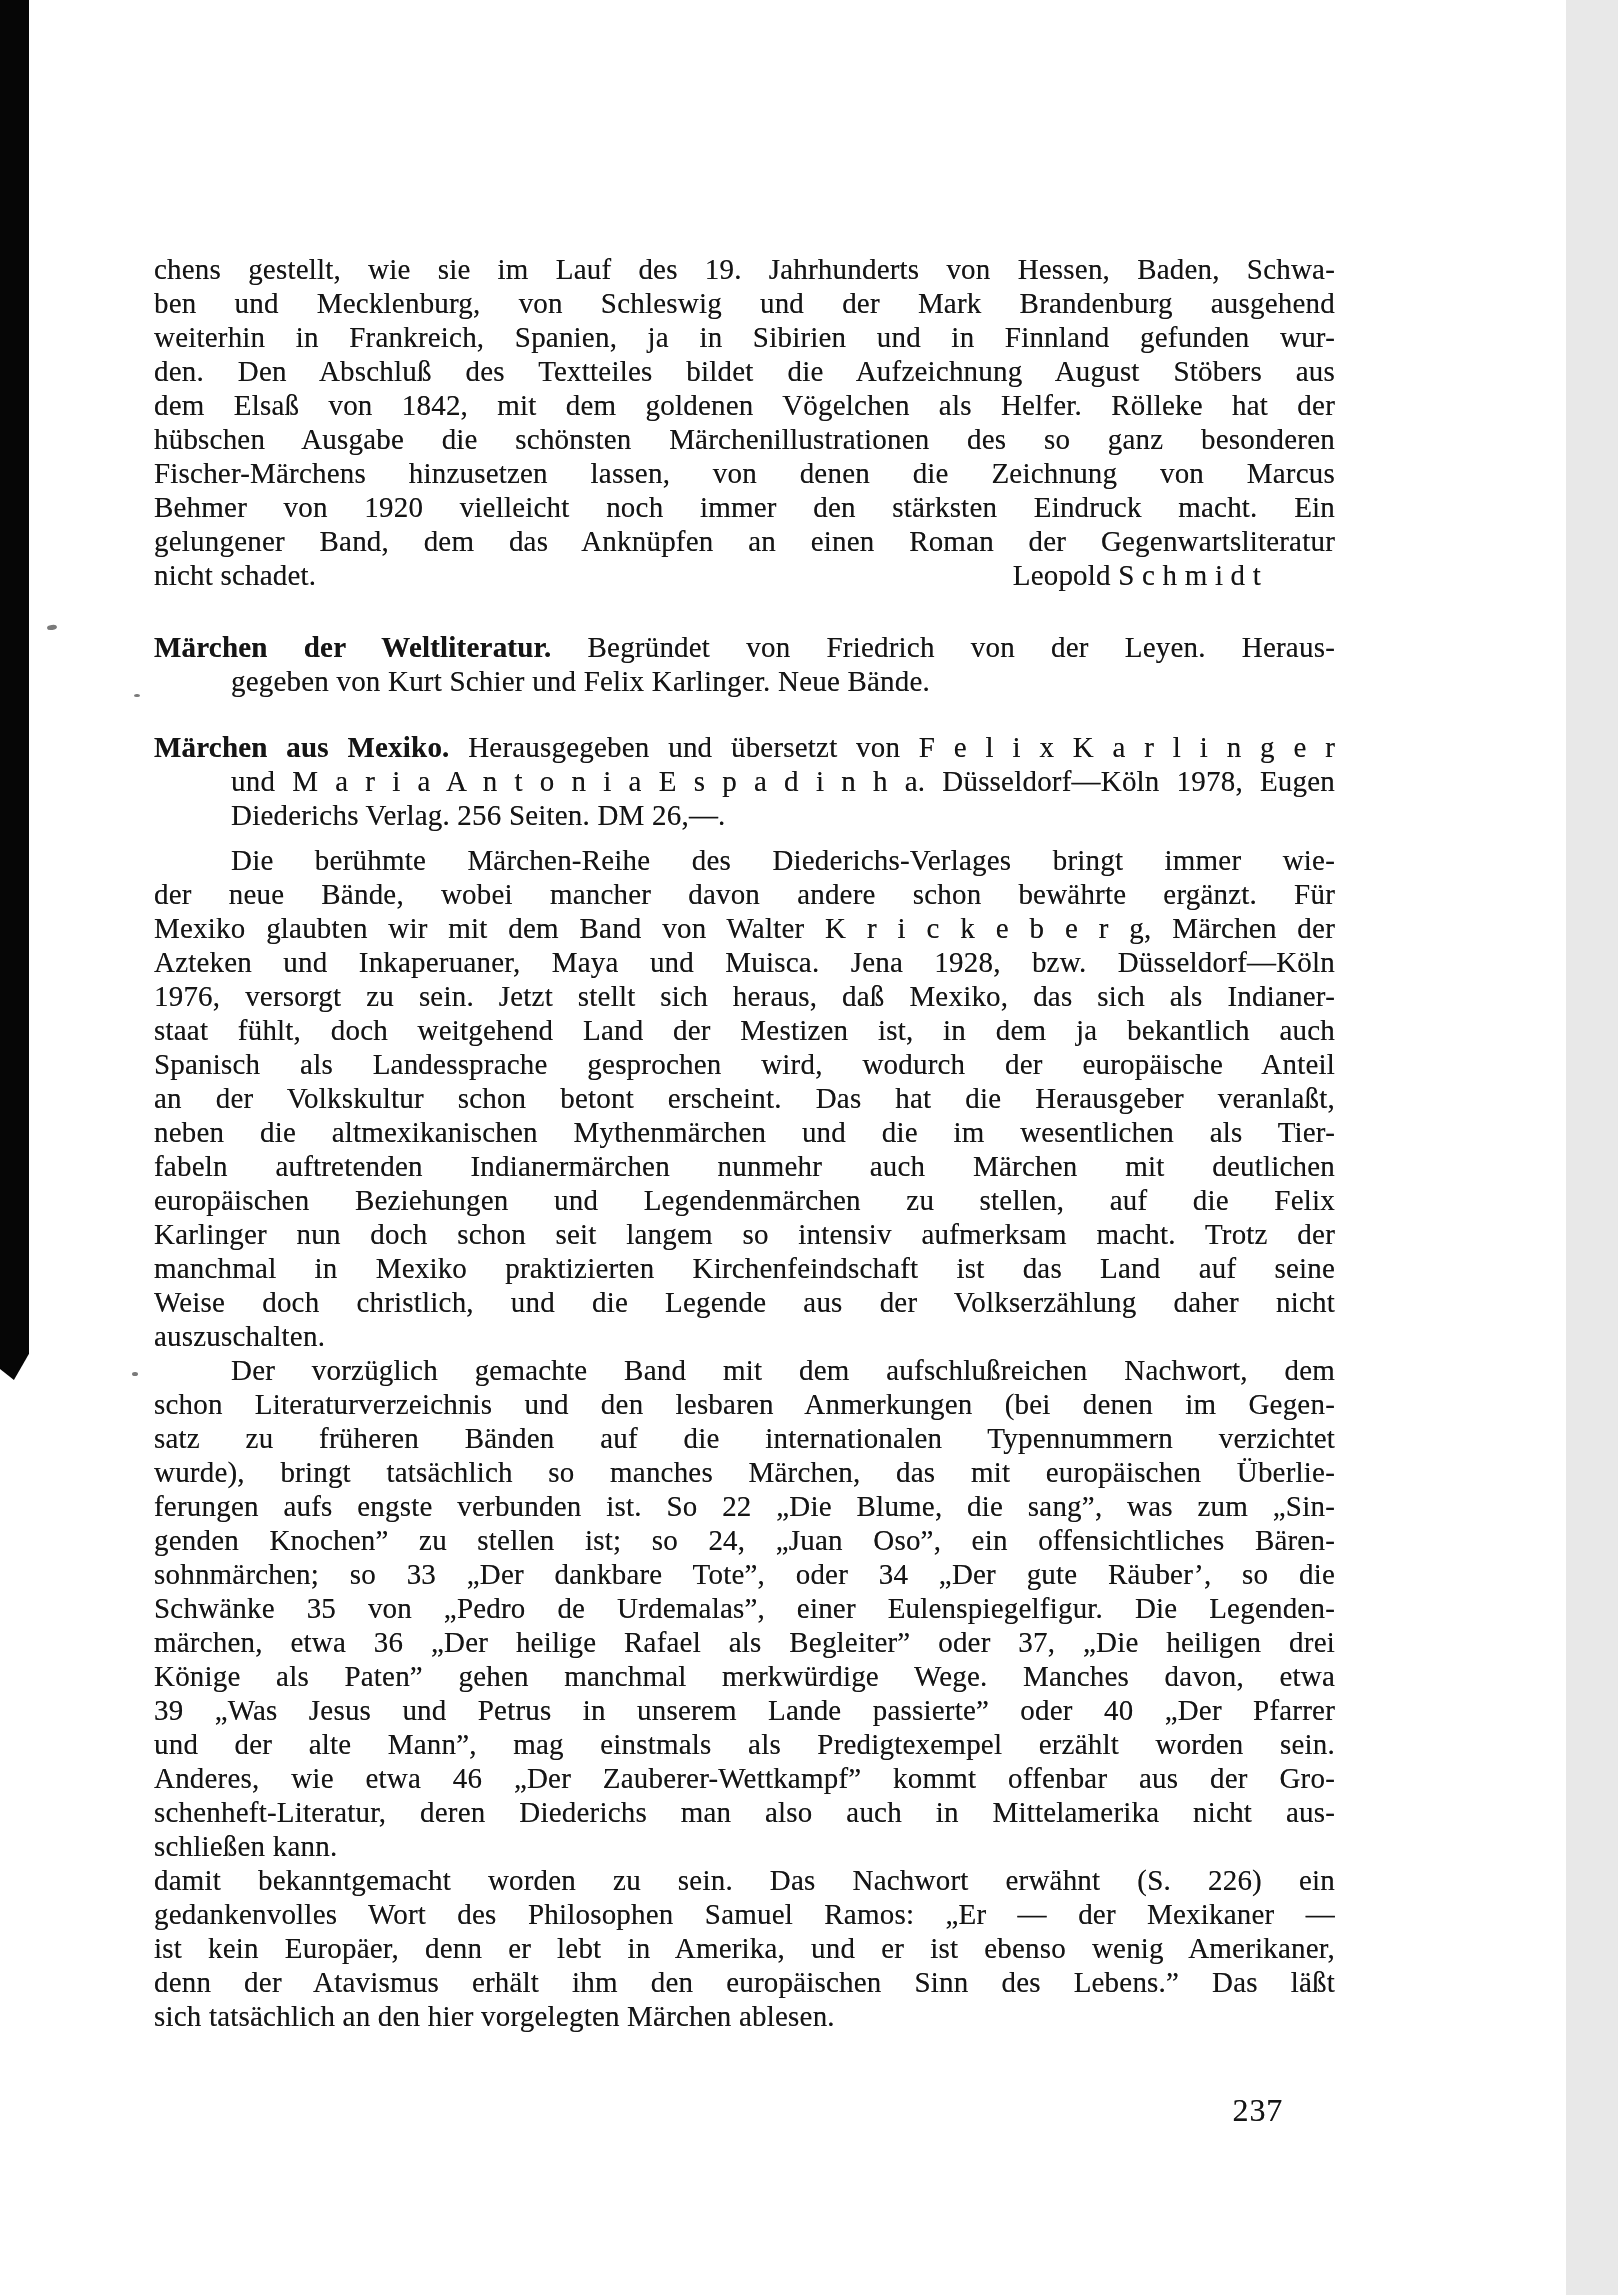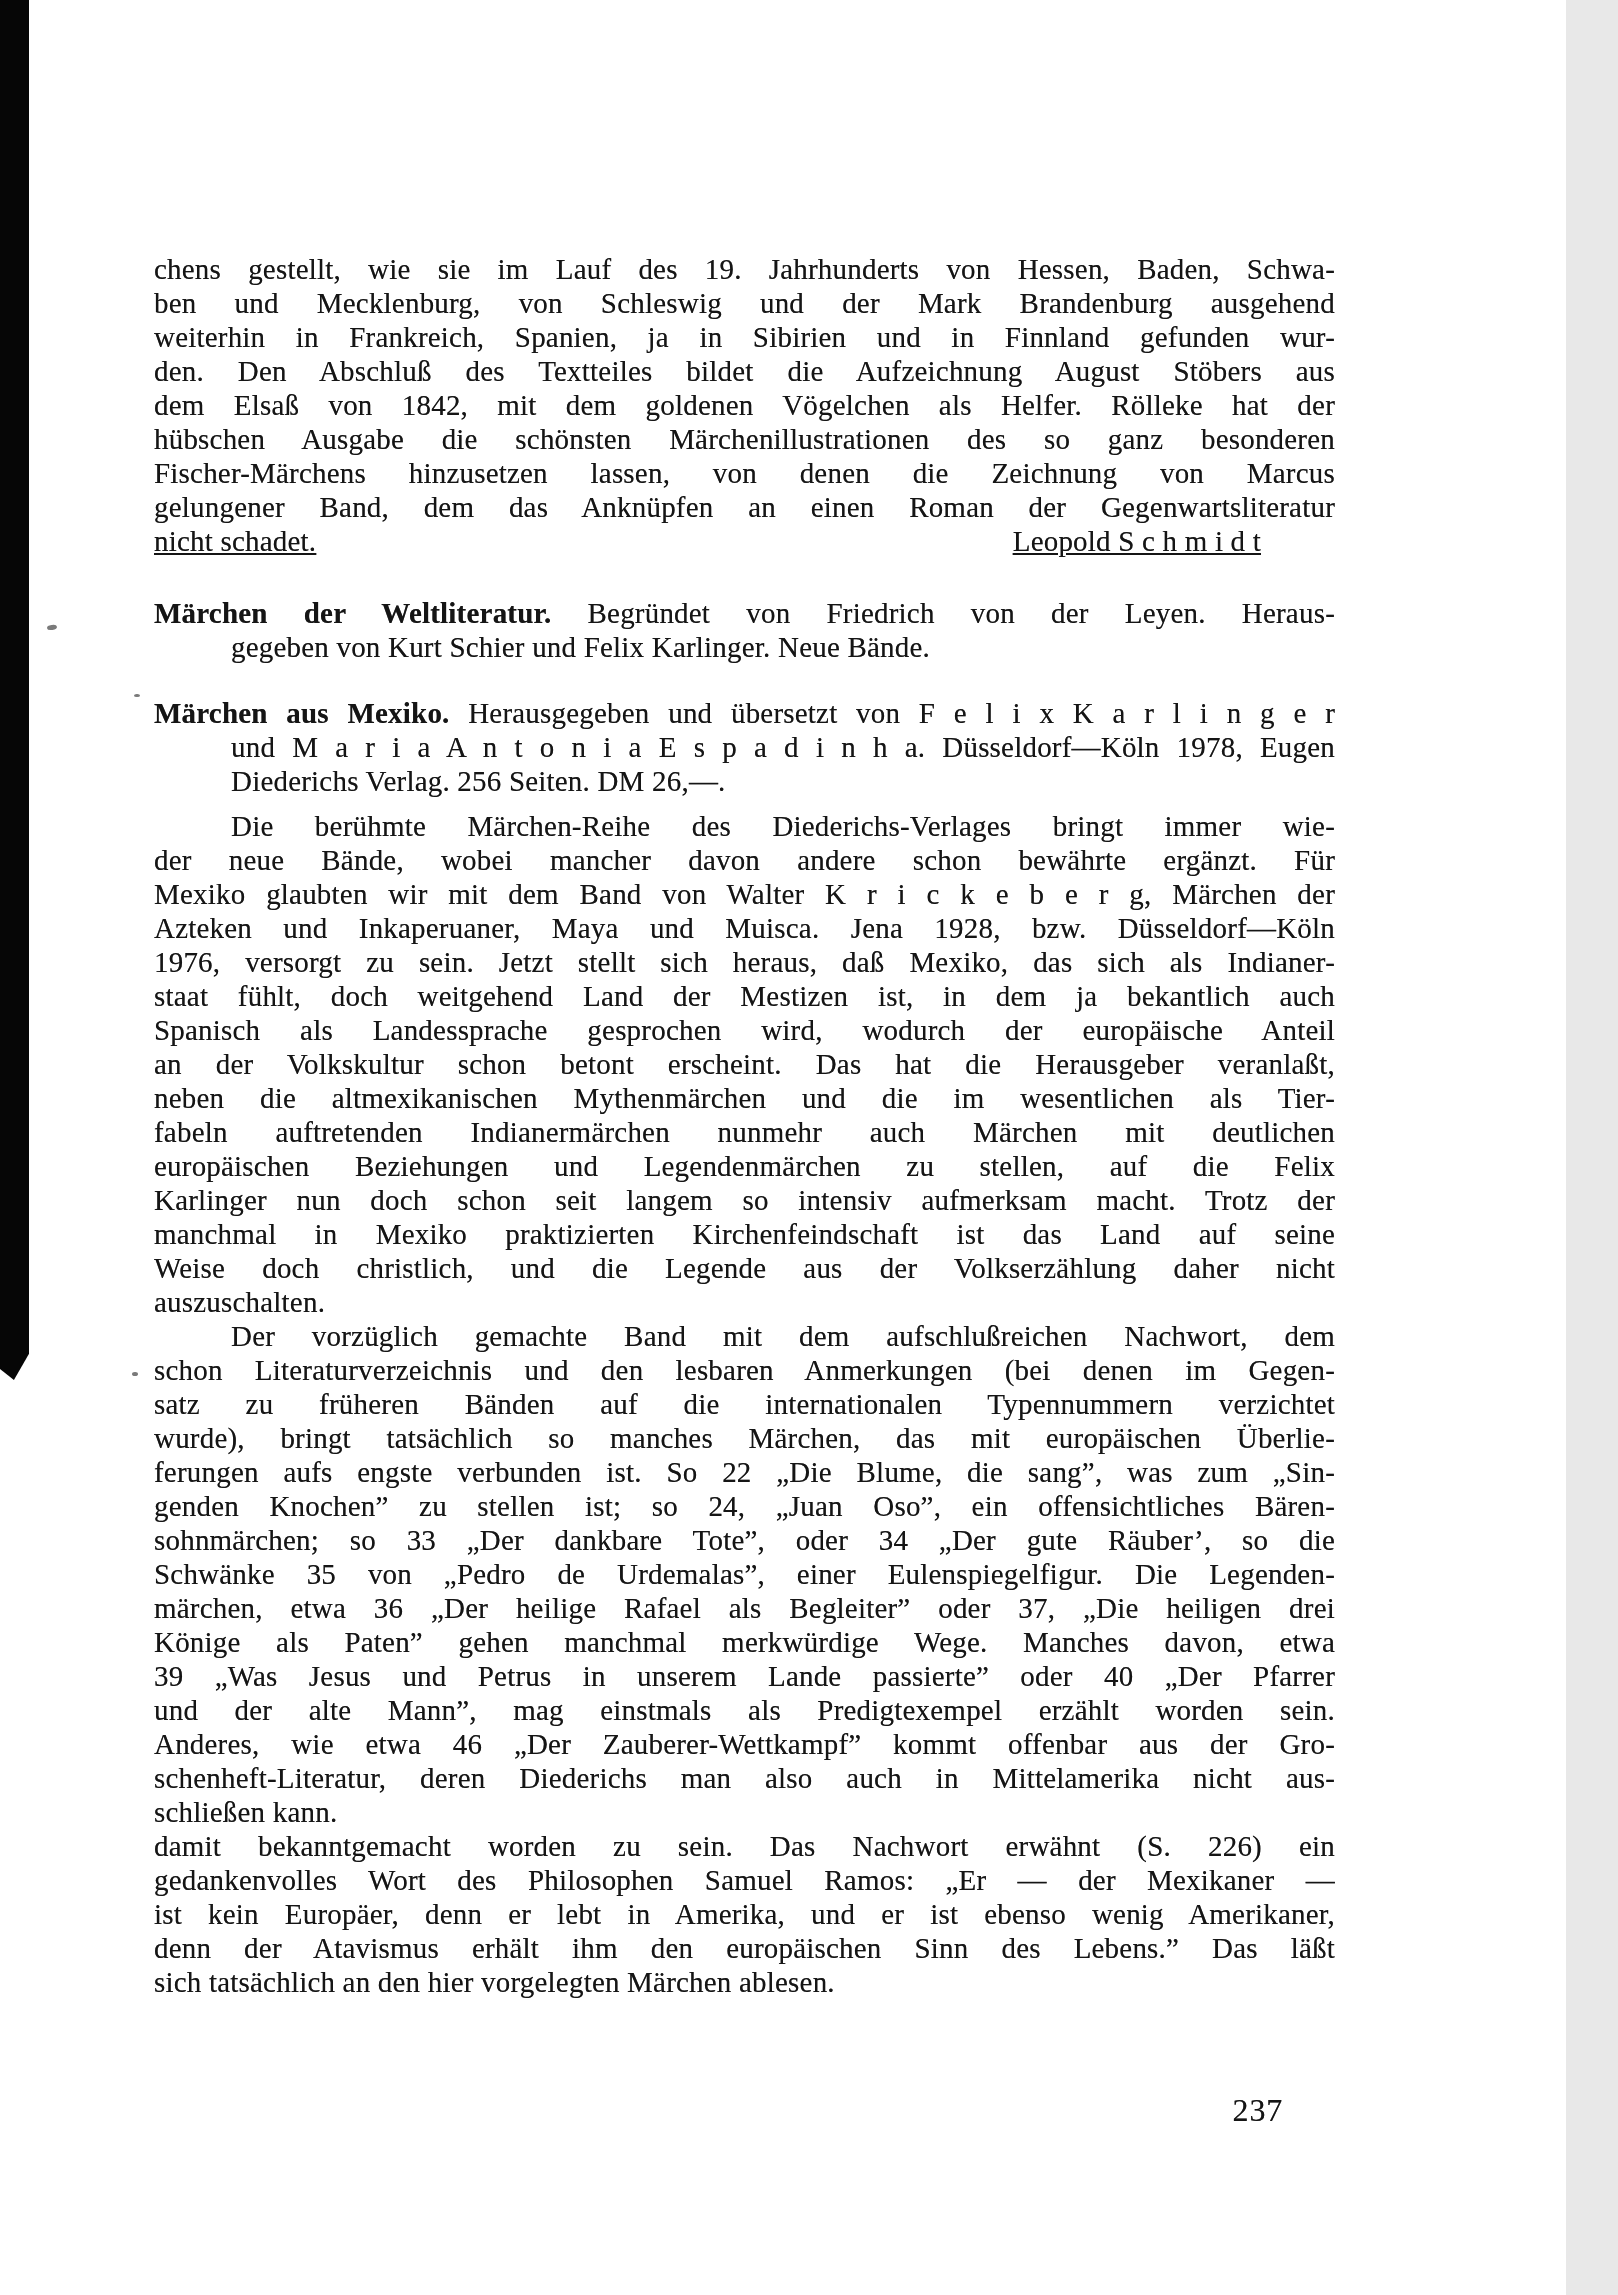--- a/index.html
+++ b/index.html
@@ -65,21 +65,20 @@
   .cont .line {
     margin-left: 77px;
   }
   .entry-title {
     font-weight: bold;
   }
   .sig-line {
     display: flex;
     justify-content: space-between;
     align-items: flex-end;
-    text-decoration: underline;
   }
   .signature {
     padding-right: 74px;
     white-space: nowrap;
   }
   section.series-entry { margin-top: 38px; }
   section.book-entry   { margin-top: 32px; }
   .body-paragraphs     { margin-top: 11.3px; }
 
   .page-number {
@@ -105,20 +104,21 @@
 
     <section>
       <div>
           <div class="line just">chens gestellt, wie sie im Lauf des 19. Jahrhunderts von Hessen, Baden, Schwa-</div>
           <div class="line just">ben und Mecklenburg, von Schleswig und der Mark Brandenburg ausgehend</div>
           <div class="line just">weiterhin in Frankreich, Spanien, ja in Sibirien und in Finnland gefunden wur-</div>
           <div class="line just">den. Den Abschluß des Textteiles bildet die Aufzeichnung August Stöbers aus</div>
           <div class="line just">dem Elsaß von 1842, mit dem goldenen Vögelchen als Helfer. Rölleke hat der</div>
           <div class="line just">hübschen Ausgabe die schönsten Märchenillustrationen des so ganz besonderen</div>
           <div class="line just">Fischer-Märchens hinzusetzen lassen, von denen die Zeichnung von Marcus</div>
+          <div class="line just">Behmer von 1920 vielleicht noch immer den stärksten Eindruck macht. Ein</div>
           <div class="line just">gelungener Band, dem das Anknüpfen an einen Roman der Gegenwartsliteratur</div>
         </div>
       <div class="line endline sig-line">
         <span>nicht schadet.</span>
         <span class="signature">Leopold S c h m i d t</span>
       </div>
     </section>
 
     <section class="series-entry">
       <div class="line just">

